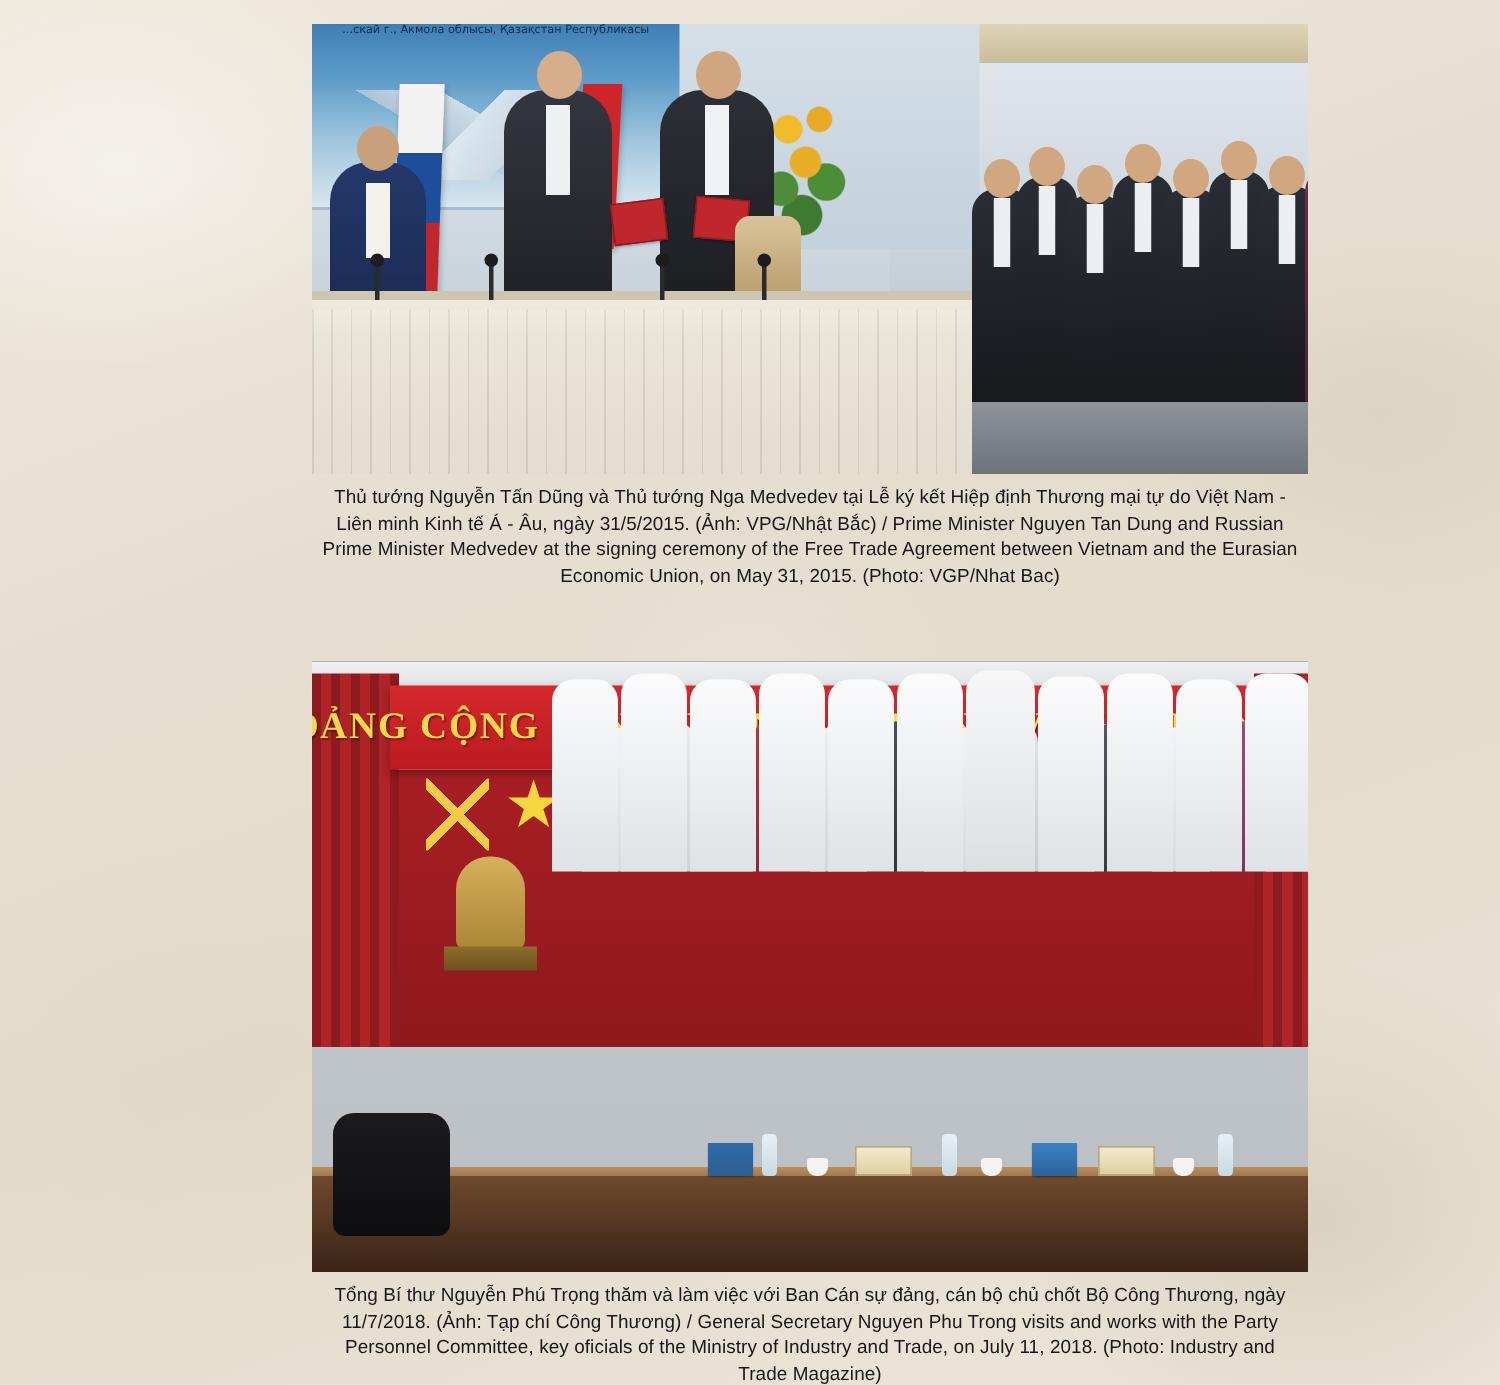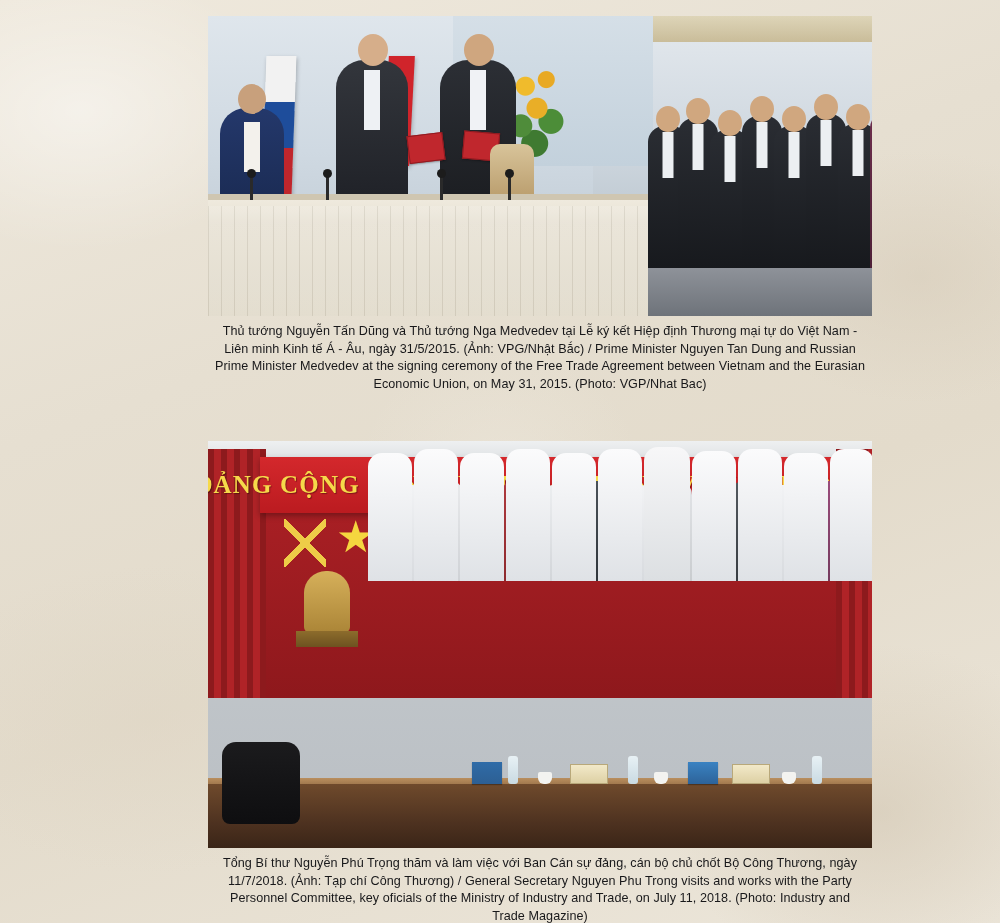--- a/index.html
+++ b/index.html
@@ -350,20 +350,24 @@
 <div class="page-bg"></div>
 
 <div class="content">
 
   <figure class="figure figure-1">
     <div class="photo photo-1">
       <div class="p1-wall"></div>
       <div class="p1-backwall"></div>
       <div class="p1-goldbar"></div>
       <div class="p1-banner2"></div>
+      <div class="p1-banner">
+        <div class="p1-mountain"></div>
+        <div class="p1-banner-text">...скай г., Акмола облысы, Қазақстан Республикасы</div>
+      </div>
 
       <div class="p1-flag-ru"></div>
       <div class="p1-flag-vn"></div>
       <div class="p1-flower"></div>
 
       <div class="p1-man-left"></div>
       <div class="p1-man-a"></div>
       <div class="p1-man-b"></div>
       <div class="p1-folder f1"></div>
       <div class="p1-folder f2"></div>

